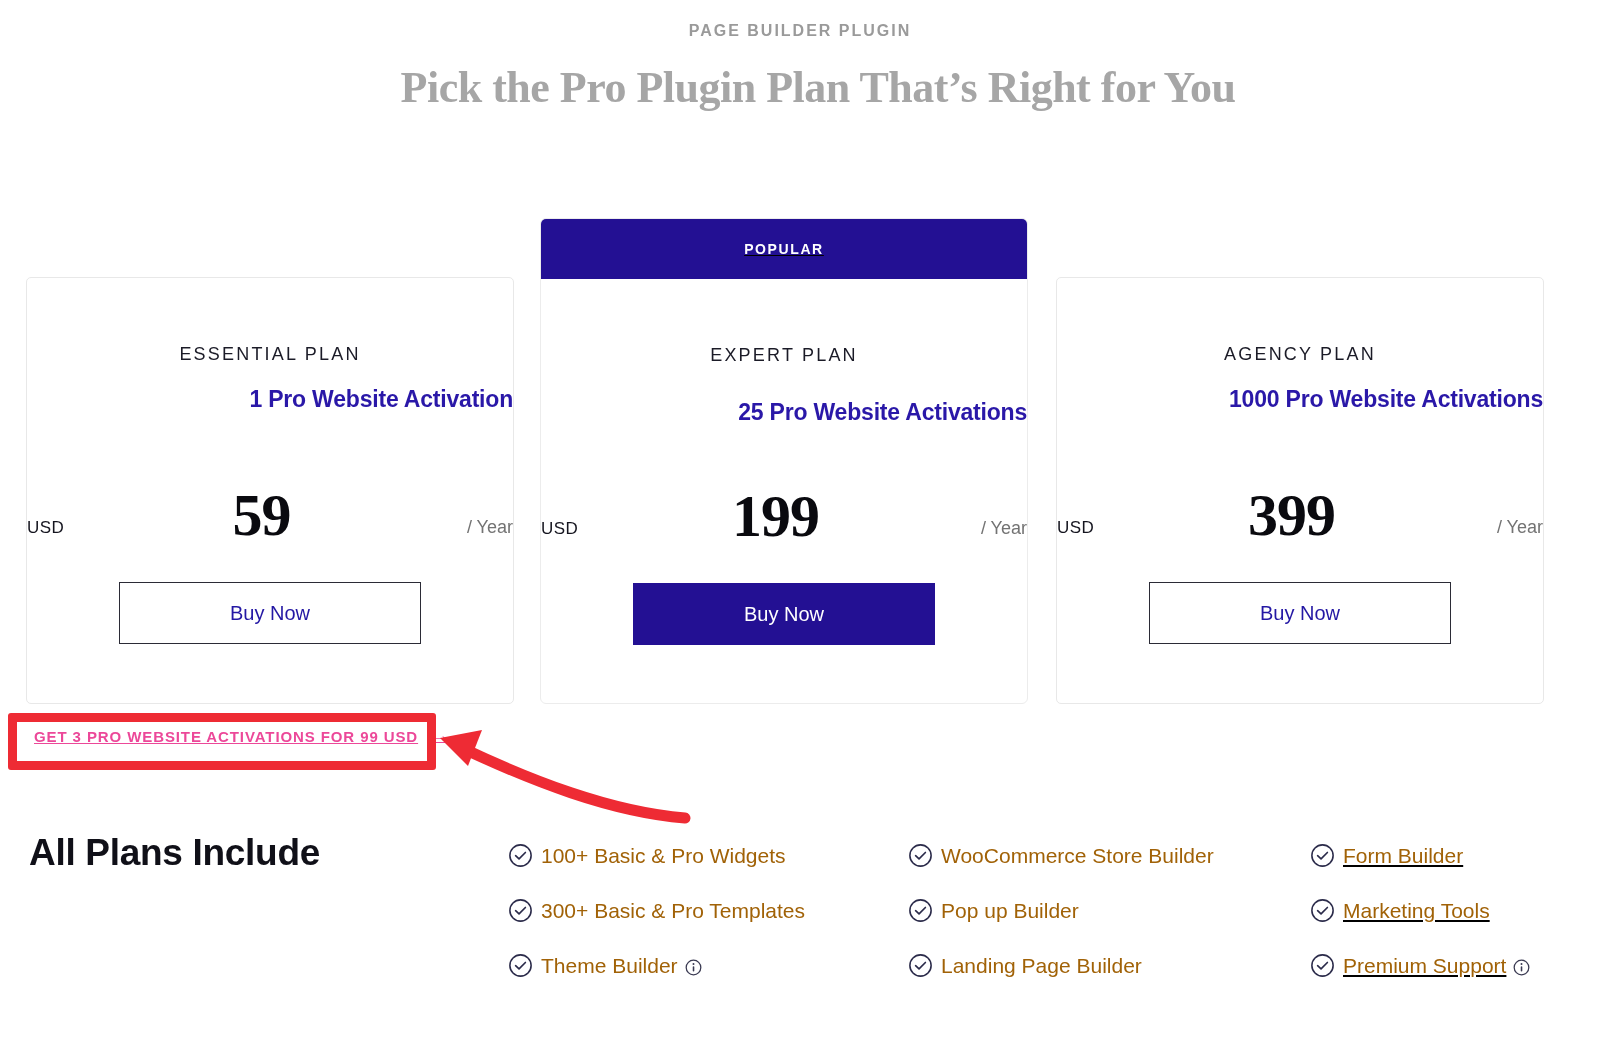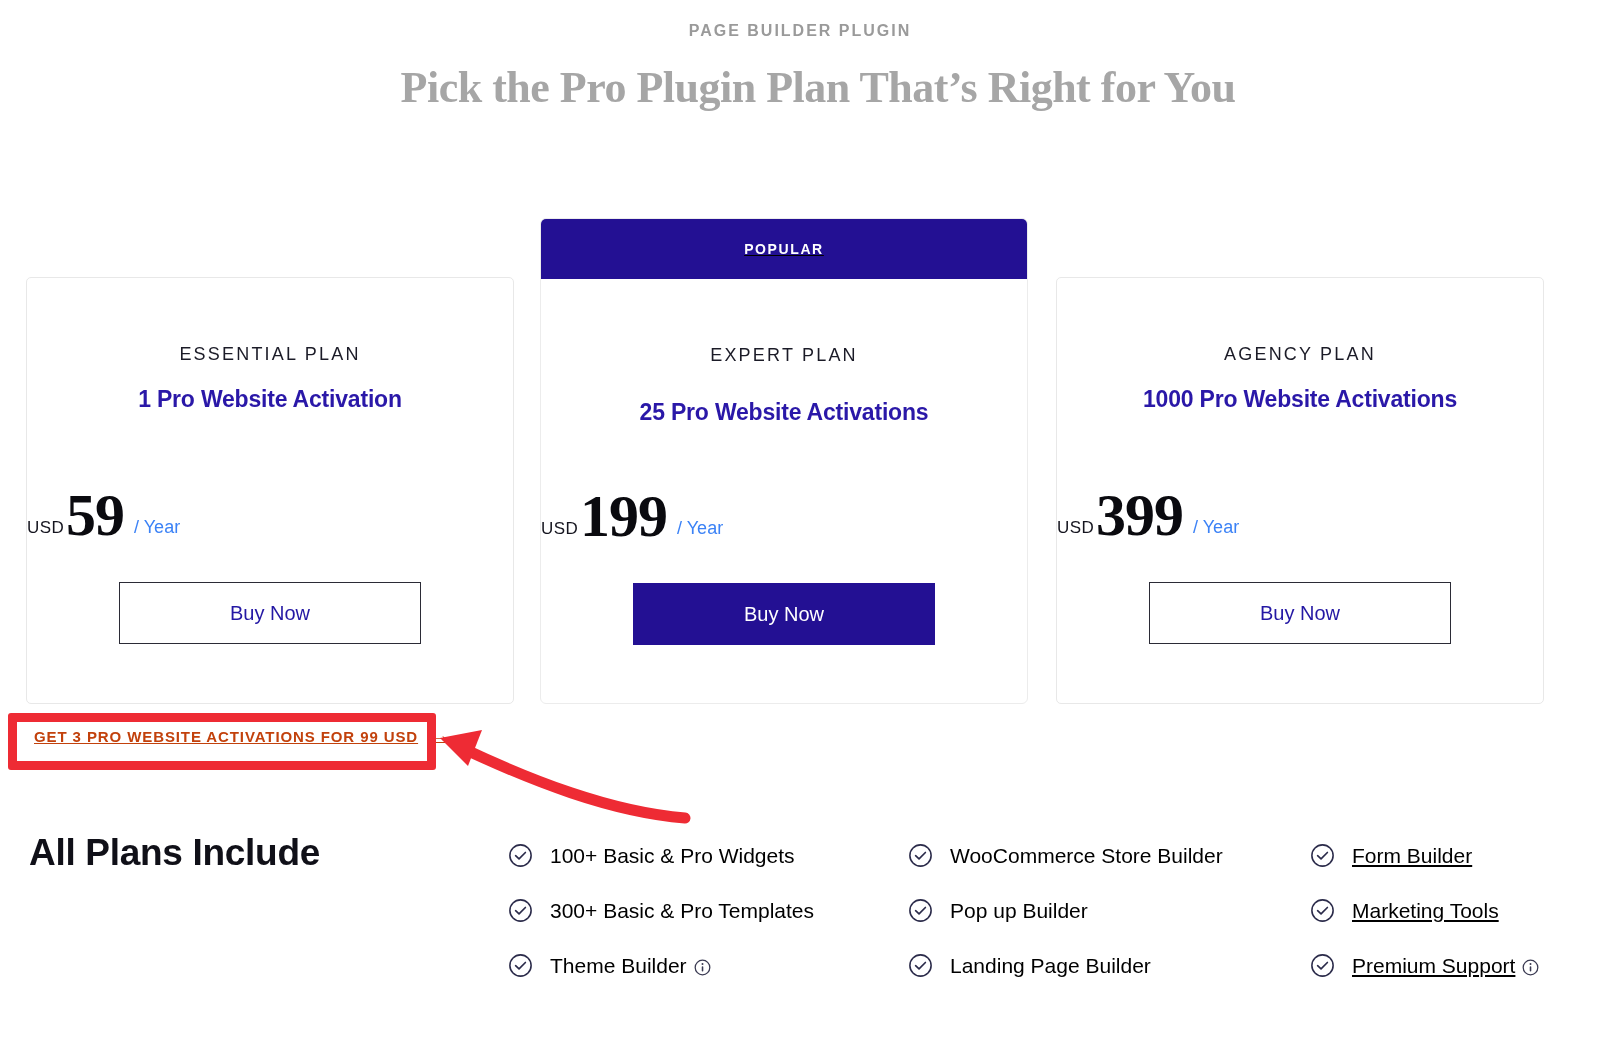--- a/index.html
+++ b/index.html
@@ -107,34 +107,34 @@
     font-size: 18px;
     font-weight: 500;
     letter-spacing: 2.2px;
     color: #1b1b27;
   }
 
   .plan-sub {
     position: absolute;
     left: 0;
     width: 100%;
-    text-align: center;
+    text-align: right;
     font-size: 23px;
     font-weight: bold;
     color: #2a18a8;
     letter-spacing: -0.2px;
   }
 
   .price-row {
     position: absolute;
     left: 0;
     width: 100%;
     display: flex;
     align-items: baseline;
-    justify-content: flex-start;
+    justify-content: space-between;
   }
 
   .cur {
     font-size: 17px;
     font-weight: 500;
     color: #15151f;
     letter-spacing: 0.4px;
     position: relative;
     top: -2px;
   }
@@ -145,21 +145,21 @@
     font-weight: bold;
     color: #0a0a0f;
     line-height: 0.92;
     letter-spacing: -1px;
     margin: 0 2px;
   }
 
   .per {
     font-size: 18px;
     font-weight: 400;
-    color: #3b82f6;
+    color: #737373;
     position: relative;
     top: -2px;
     margin-left: 8px;
   }
 
   .buy {
     position: absolute;
     left: 50%;
     transform: translateX(-50%);
     width: 302px;
@@ -185,21 +185,21 @@
   }
 
   
   .promo {
     position: absolute;
     top: 726px;
     left: 34px;
     font-size: 15px;
     font-weight: bold;
     letter-spacing: 0.9px;
-    color: #c2410c;
+    color: #ec4899;
     display: flex;
     align-items: center;
     gap: 14px;
     cursor: pointer;
     white-space: nowrap;
   }
 
   .promo .arrow { font-size: 17px; font-weight: normal; }
 
   
@@ -238,24 +238,24 @@
     position: absolute;
     top: 828px;
   }
   .feat-col.col1 { left: 508px; }
   .feat-col.col2 { left: 908px; }
   .feat-col.col3 { left: 1310px; text-decoration: underline; }
 
   .feat {
     display: flex;
     align-items: center;
-    gap: 17px;
+    gap: 8px;
     height: 55px;
     font-size: 21px;
-    color: #000000;
+    color: #a16207;
     white-space: nowrap;
   }
 
   .check { flex: 0 0 auto; width: 25px; height: 25px; display: block; }
   .info { flex: 0 0 auto; width: 17px; height: 17px; display: inline-block; position: relative; top: 2px; margin-left: 2px;}
   .feat-label { display: flex; align-items: center; gap: 5px; }
 </style>
 </head>
 <body>
 

